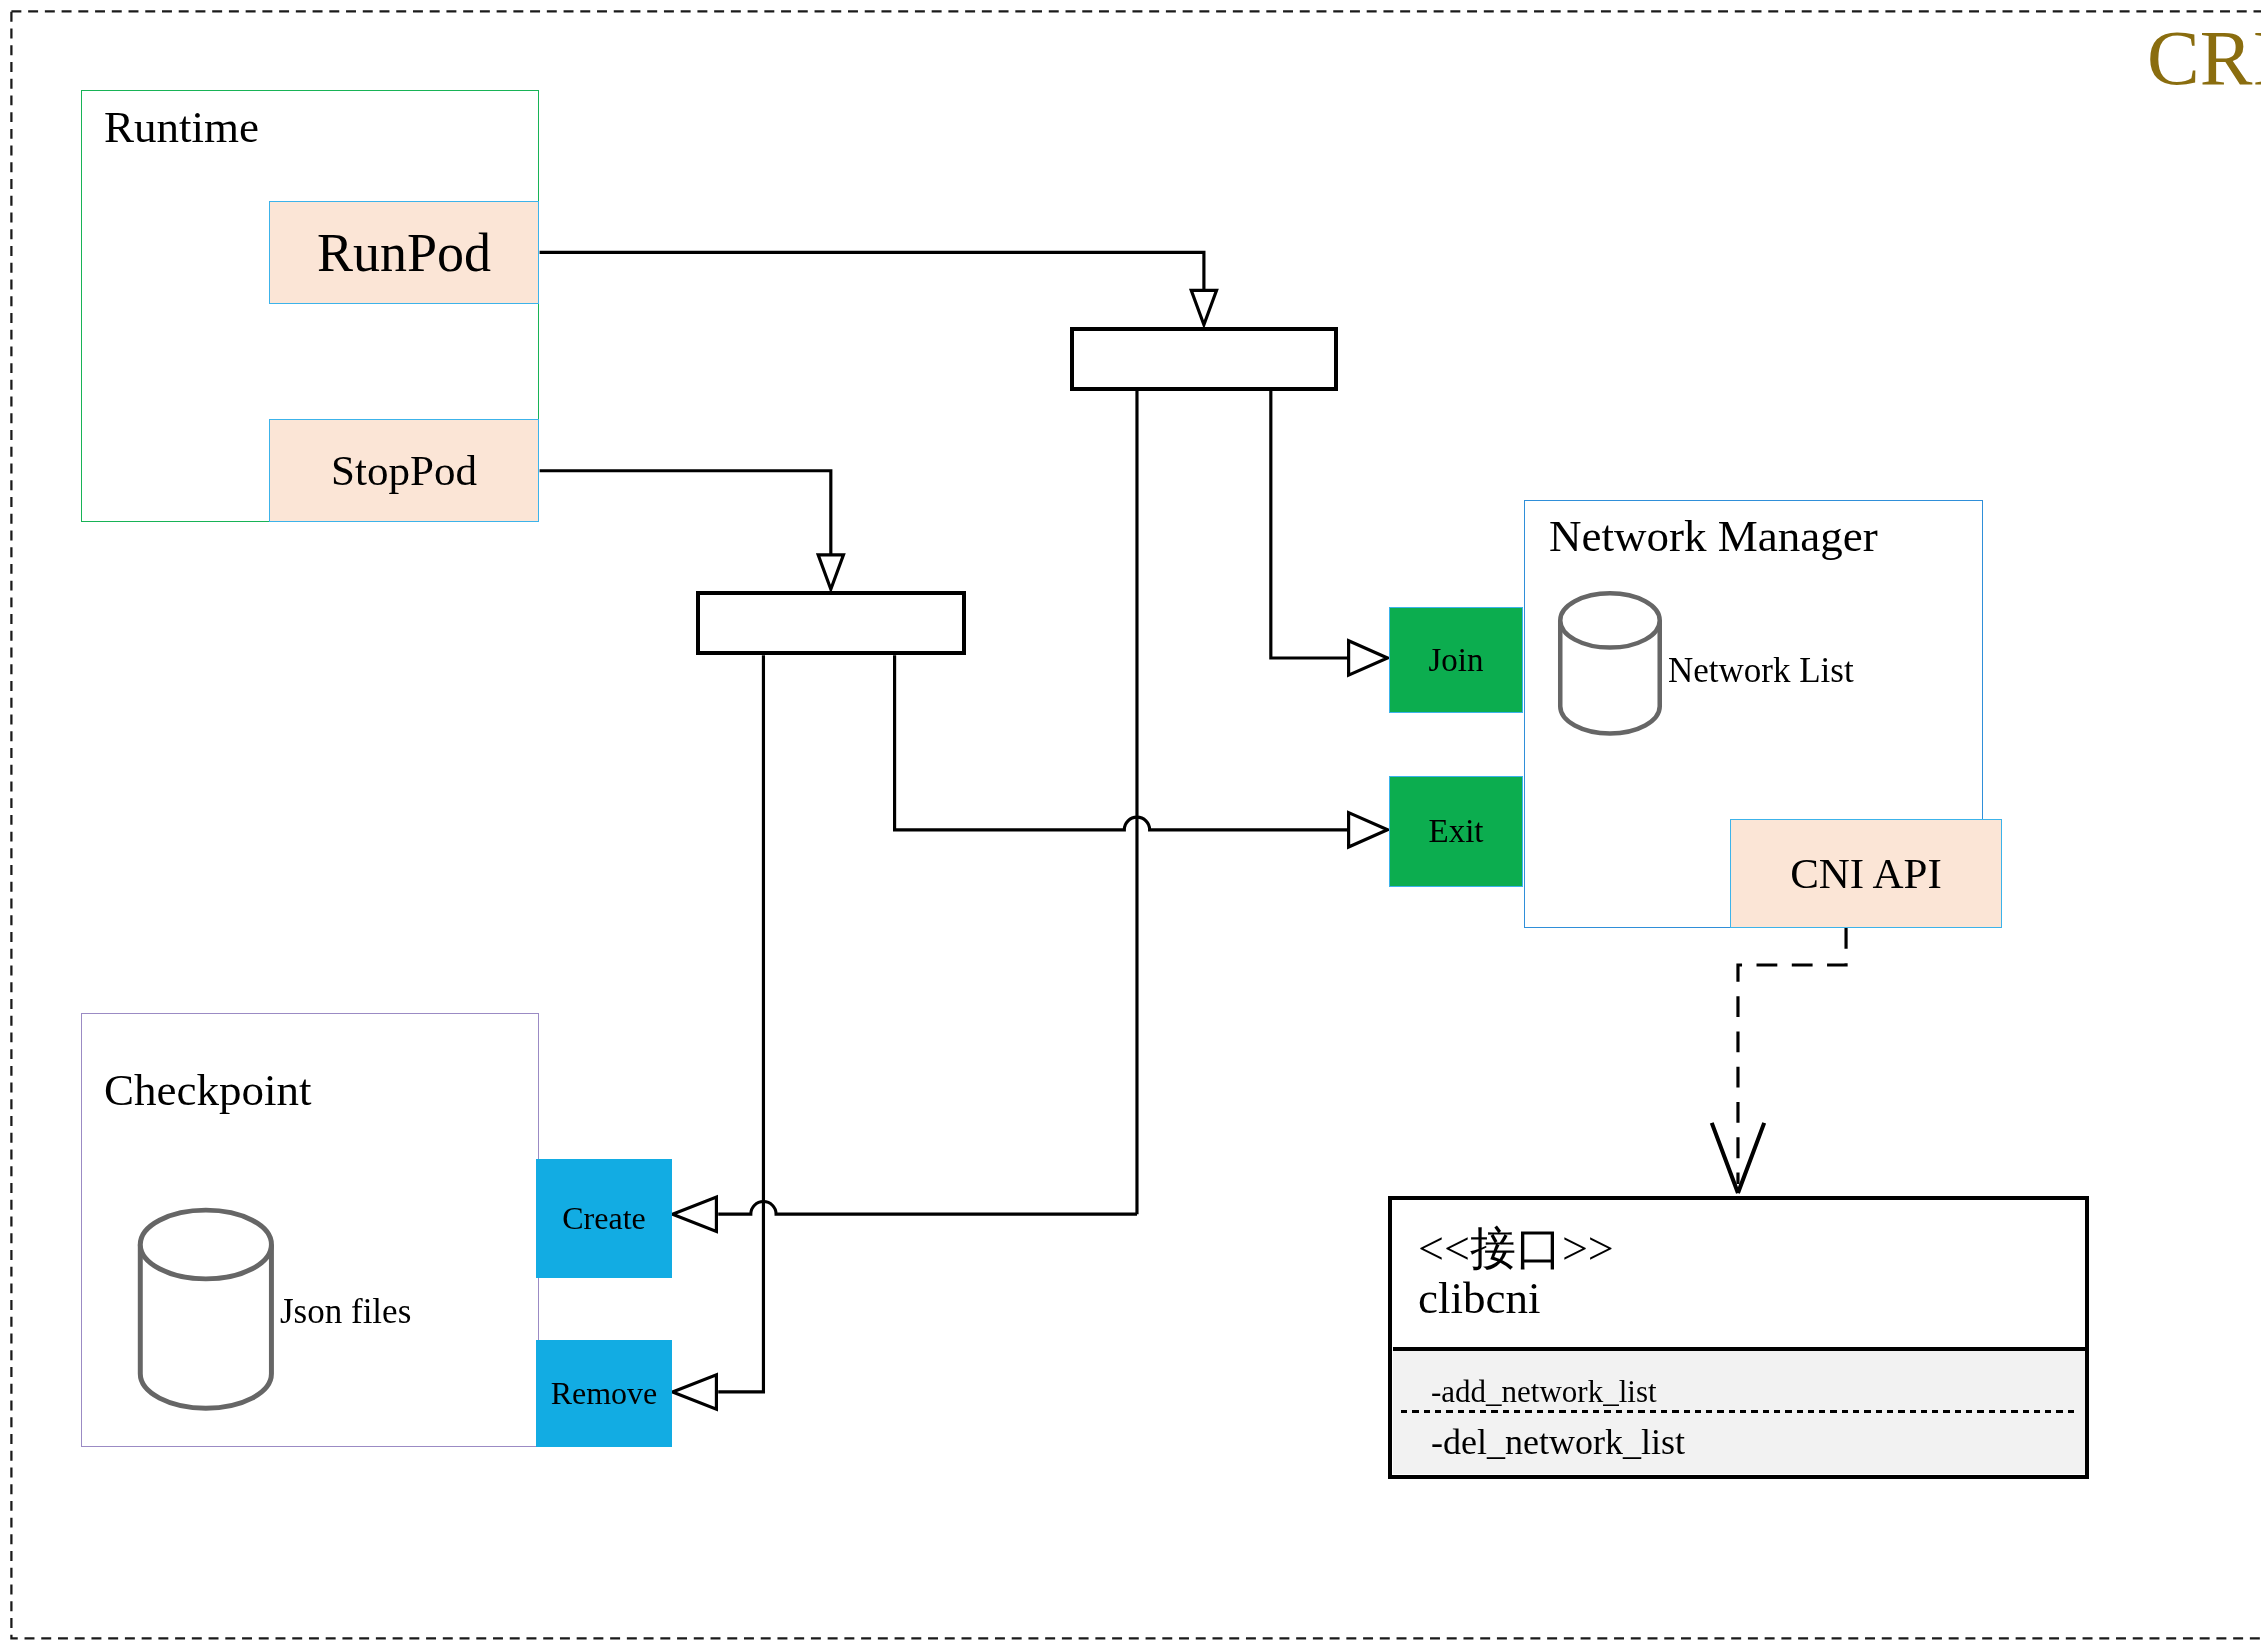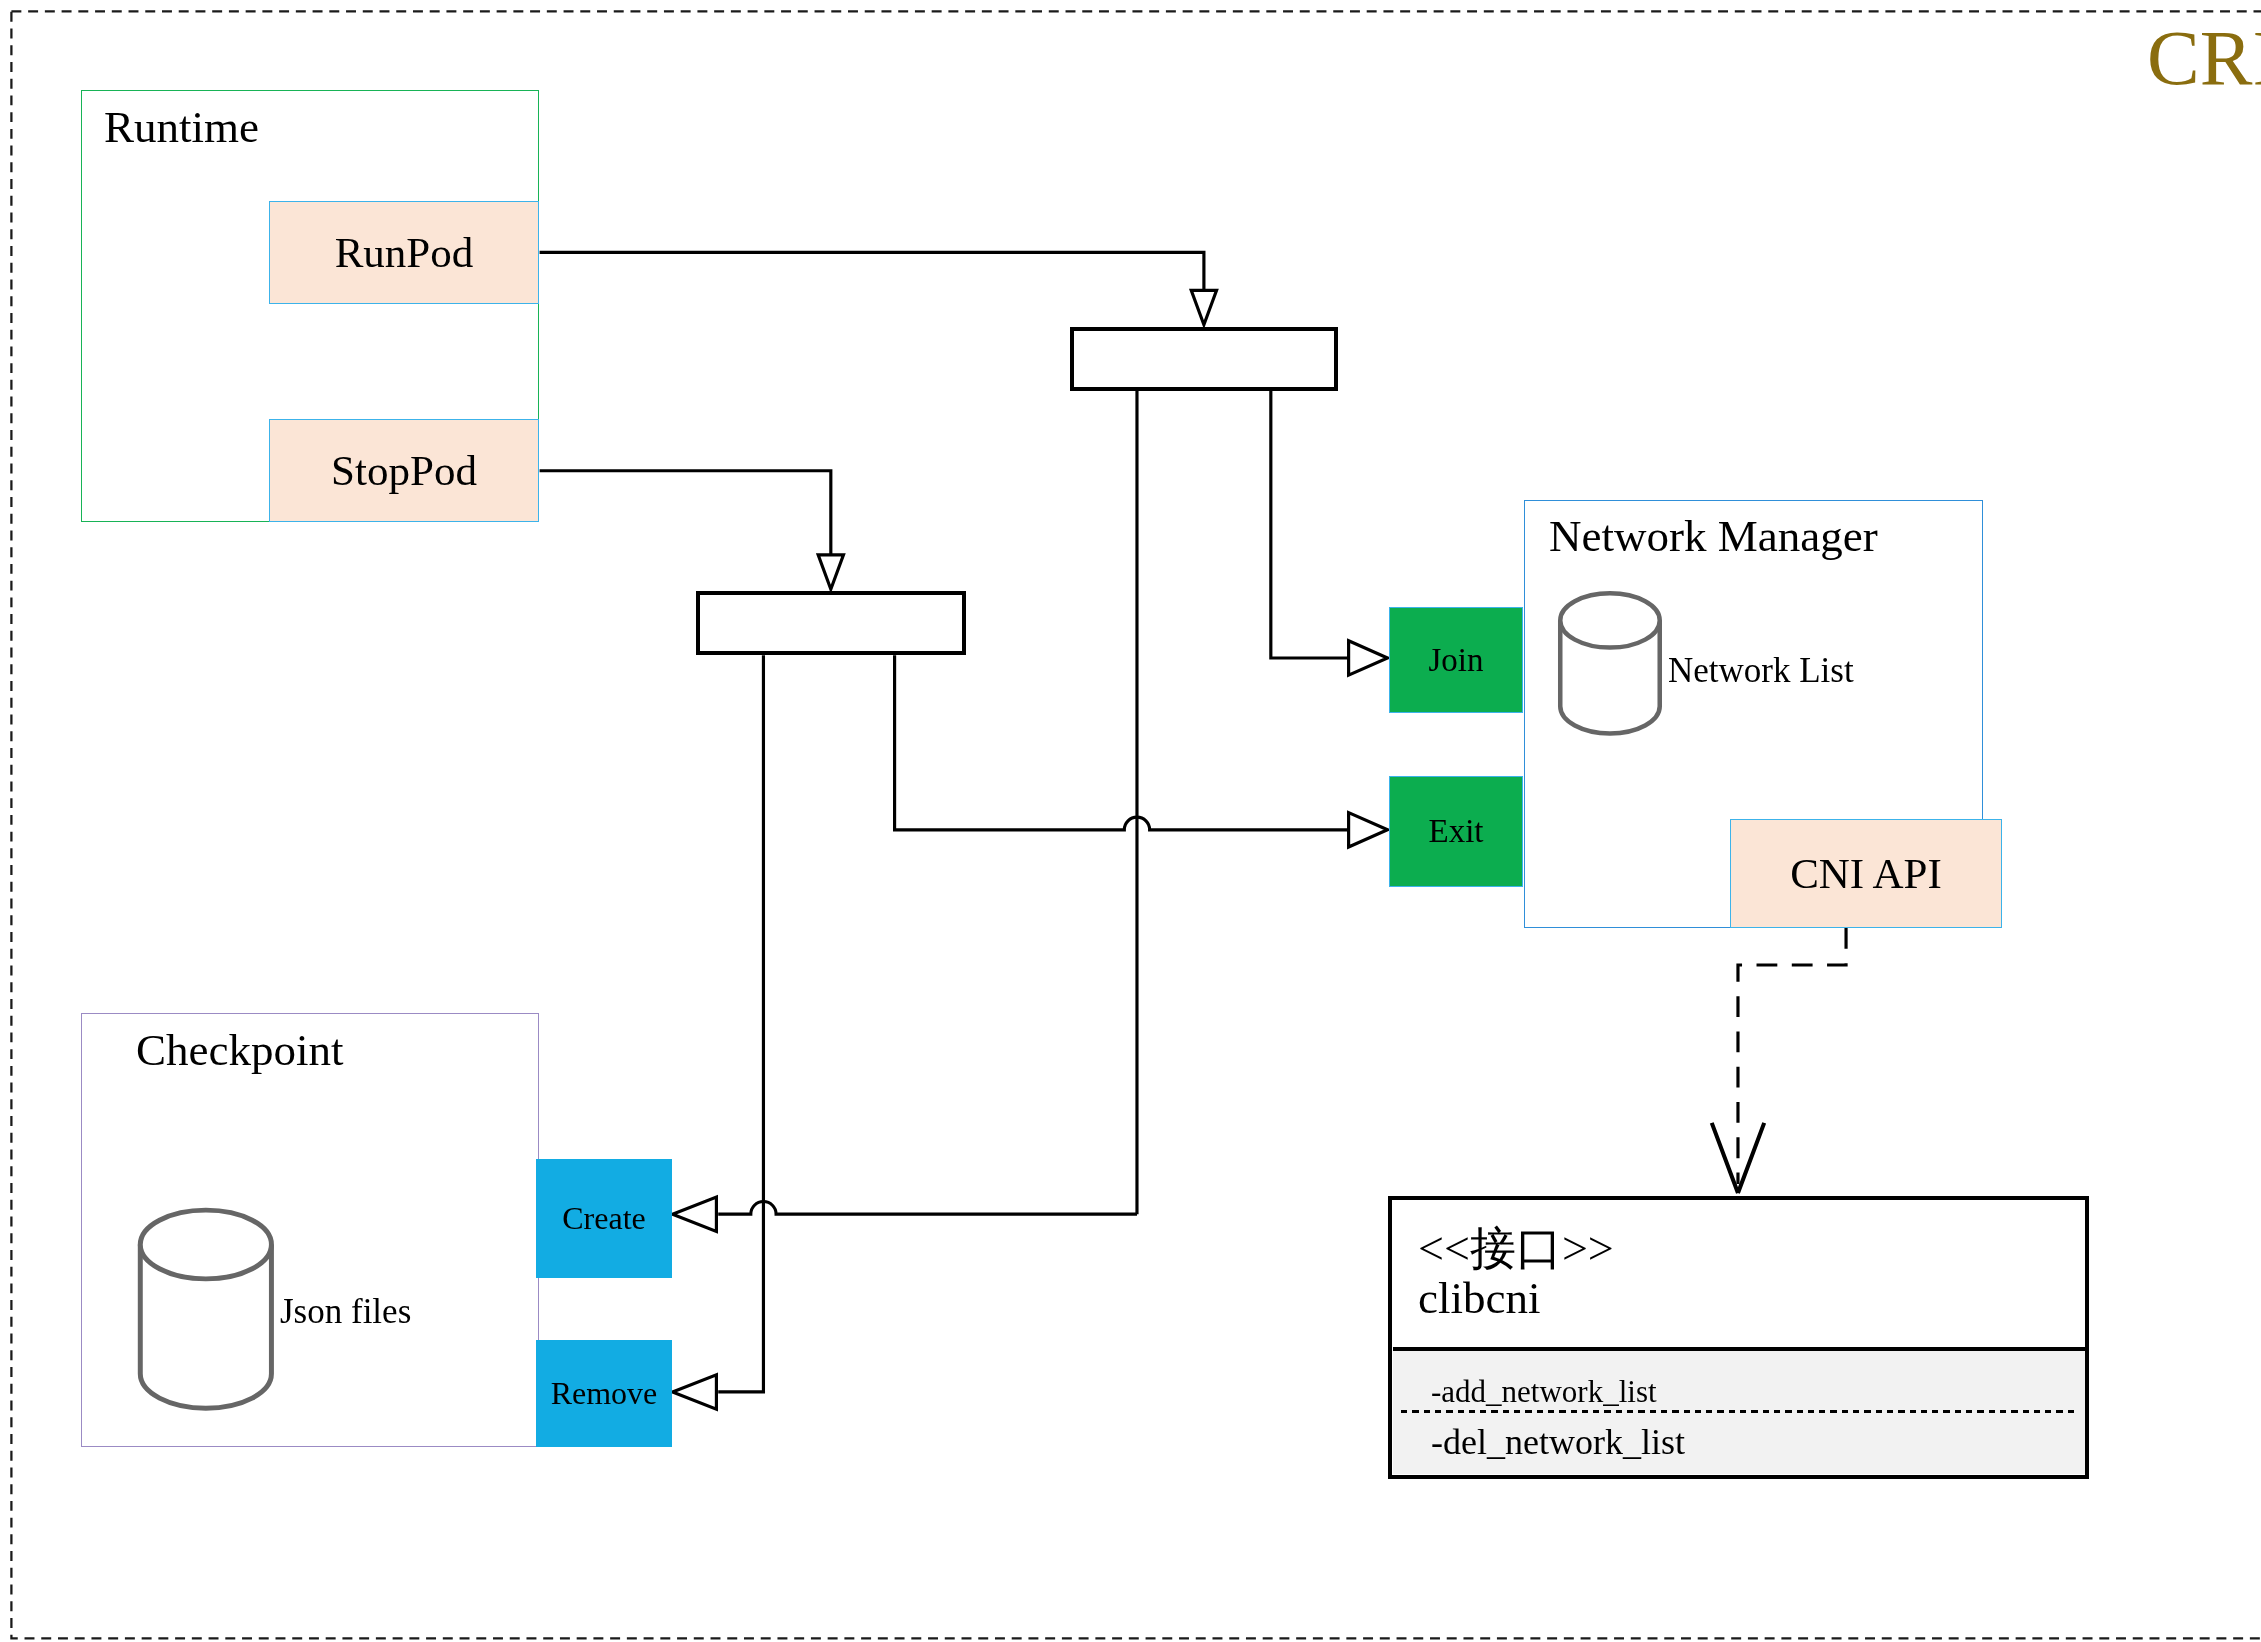--- a/index.html
+++ b/index.html
@@ -24,38 +24,38 @@
   .abs{position:absolute;box-sizing:border-box;}
   .ttl{font-size:45px;line-height:1.1;white-space:nowrap;}
   .cbox{display:flex;align-items:center;justify-content:center;white-space:nowrap;}
 
   
   .cri{left:2147px;top:18px;font-size:79px;color:var(--accent-gold);line-height:1;}
 
   
   .runtime-box{left:81px;top:90px;width:458px;height:432px;border:1.4px solid var(--runtime-border);background:transparent;}
   .runtime-title{left:104px;top:103px;}
-  .runpod{left:269px;top:201px;width:270px;height:103px;background:var(--peach-fill);border:1.4px solid var(--action-border-blue);font-size:43px;align-items:center;}
+  .runpod{left:269px;top:201px;width:270px;height:103px;background:var(--peach-fill);border:1.4px solid var(--action-border-blue);font-size:54px;align-items:center;}
   .stoppod{left:269px;top:419px;width:270px;height:103px;background:var(--peach-fill);border:1.4px solid var(--action-border-blue);font-size:43px;}
 
   
   .process1{left:1070px;top:327px;width:268px;height:64px;border:4.5px solid var(--line-color);background:#fff;}
   .process2{left:696px;top:591px;width:270px;height:64px;border:4.5px solid var(--line-color);background:#fff;}
 
   
   .nm-box{left:1524px;top:500px;width:459px;height:428px;border:1.4px solid var(--network-manager-border);background:transparent;}
   .nm-title{left:1549px;top:512px;}
   .join{left:1389px;top:607px;width:134px;height:106px;background:var(--green-fill);border:1.4px solid var(--action-border-blue);font-size:33px;}
   .exit{left:1389px;top:776px;width:134px;height:111px;background:var(--green-fill);border:1.4px solid var(--action-border-blue);font-size:33px;}
   .cni-api{left:1711px;top:819px;width:272px;height:109px;background:var(--peach-fill);border:1.4px solid var(--action-border-blue);font-size:43px;margin-left:19px;}
   .nm-list-label{left:1668px;top:651px;font-size:35px;white-space:nowrap;}
 
   
   .cp-box{left:81px;top:1013px;width:458px;height:434px;border:1.4px solid var(--checkpoint-border);background:transparent;}
-  .cp-title{left:104px;top:1026px;margin-left:32px;}
+  .cp-title{left:104px;top:1066px;}
   .create{left:536px;top:1159px;width:136px;height:119px;background:var(--cyan-fill);font-size:32px;}
   .remove{left:536px;top:1340px;width:136px;height:107px;background:var(--cyan-fill);font-size:32px;}
   .json-label{left:280px;top:1292px;font-size:35px;white-space:nowrap;}
 
   
   .iface{left:1388px;top:1196px;width:701px;height:283px;border:4.5px solid var(--line-color);background:#fff;}
   .iface-stereotype{left:1418px;top:1218px;font-size:46px;white-space:nowrap;}
   .iface-name{left:1418px;top:1272px;font-size:45px;white-space:nowrap;}
   .iface-methods{left:1393px;top:1347px;width:692px;height:127px;background:var(--methods-bg);border-top:4.5px solid var(--line-color);}
   .iface-m1{left:1431px;top:1374px;font-size:31px;white-space:nowrap;}

